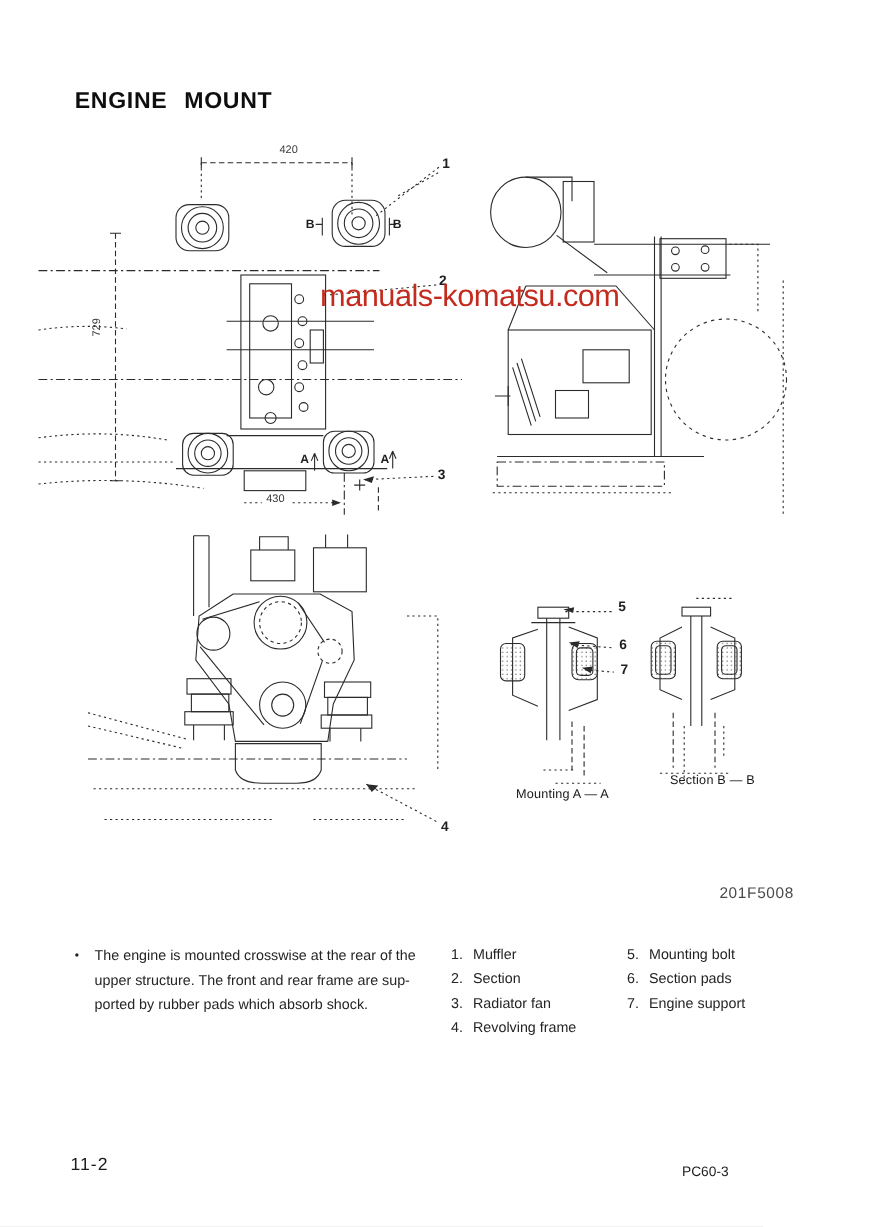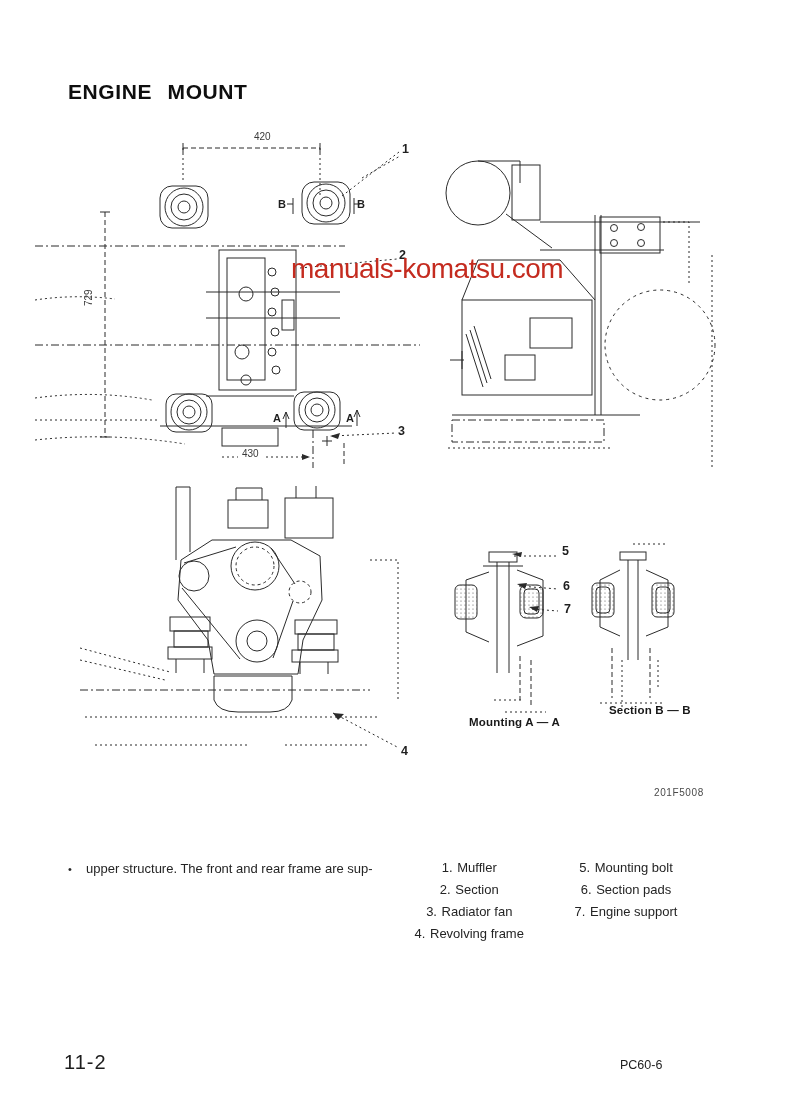--- a/index.html
+++ b/index.html
@@ -6,33 +6,33 @@
   .page{position:relative;width:793px;height:1115px;background:#ffffff;overflow:hidden;
         font-family:"Liberation Sans",sans-serif;color:#2a2a2a;}
   .title{position:absolute;left:68px;top:80px;font-size:21px;font-weight:bold;color:#0e0e0e;
          letter-spacing:.6px;word-spacing:9px;margin:0;}
   svg.art{position:absolute;left:0;top:0;z-index:1;}
   .lbl{position:absolute;z-index:2;white-space:nowrap;color:#2e2e2e;}
   .dim{font-size:10px;color:#3a3a3a;}
   .dim-rot{transform:rotate(-90deg);transform-origin:left top;}
   .co{font-size:12.5px;font-weight:600;color:#1f1f1f;}
   .mk{font-size:11px;font-weight:bold;color:#1f1f1f;}
-  .sec{font-size:11.5px;font-weight:bold;color:#181818;letter-spacing:.2px;}
-  .figcode{font-size:10px;color:#4a4a4a;letter-spacing:.6px;}
+  .sec{font-size:11.5px;font-weight:normal;color:#181818;letter-spacing:.2px;}
+  .figcode{font-size:14px;color:#4a4a4a;letter-spacing:.6px;margin-top:16px;}
   .watermark{position:absolute;left:291px;top:253px;z-index:3;font-size:28px;color:#c42b1f;
              letter-spacing:-0.5px;}
   .notes{position:absolute;left:68px;top:858px;z-index:2;font-size:13px;color:#242424;line-height:22px;}
   .notes .bullet{position:absolute;left:0;top:0;font-size:11px;}
   .notes .nline{margin-left:18px;}
   .legend{position:absolute;top:857px;z-index:2;font-size:13px;color:#242424;}
   .legend .row{height:22px;line-height:22px;}
   .legend .num{display:inline-block;width:20px;}
-  .leg-left{left:410px;text-align:center;}
-  .leg-right{left:570px;text-align:center;}
-  .footer-left{position:absolute;left:64px;top:1051px;font-size:20px;color:#1d1d1d;letter-spacing:1px;}
+  .leg-left{left:410px;}
+  .leg-right{left:570px;}
+  .footer-left{position:absolute;left:64px;top:1051px;font-size:16px;color:#1d1d1d;letter-spacing:1px;}
   .footer-right{position:absolute;left:620px;top:1058px;font-size:12.5px;color:#1d1d1d;}
 </style>
 </head>
 <body>
 
 <div class="page">
 
   <h1 class="title">ENGINE MOUNT</h1>
 
   <svg class="art" width="793" height="1115" viewBox="0 0 793 1115">
@@ -238,21 +238,23 @@
 
   <span class="lbl sec" style="left:469px;top:716px">Mounting A — A</span>
   <span class="lbl sec" style="left:609px;top:704px">Section B — B</span>
 
   <span class="lbl figcode" style="left:654px;top:787px">201F5008</span>
 
   <div class="watermark">manuals-komatsu.com</div>
 
   <div class="notes">
     <span class="bullet">•</span>
+    <div class="nline">The engine is mounted crosswise at the rear of the</div>
     <div class="nline">upper structure.  The front and rear frame are sup-</div>
+    <div class="nline">ported by rubber pads which absorb shock.</div>
   </div>
 
   <div class="legend leg-left">
     <div class="row">
       <span class="num">1.</span><span>Muffler</span>
     </div>
     <div class="row">
       <span class="num">2.</span><span>Section</span>
     </div>
     <div class="row">
@@ -268,15 +270,15 @@
     </div>
     <div class="row">
       <span class="num">6.</span><span>Section pads</span>
     </div>
     <div class="row">
       <span class="num">7.</span><span>Engine support</span>
     </div>
   </div>
 
   <div class="footer-left">11-2</div>
-  <div class="footer-right">PC60-6</div>
+  <div class="footer-right">PC60-3</div>
 
 </div>
 
 </body></html>

